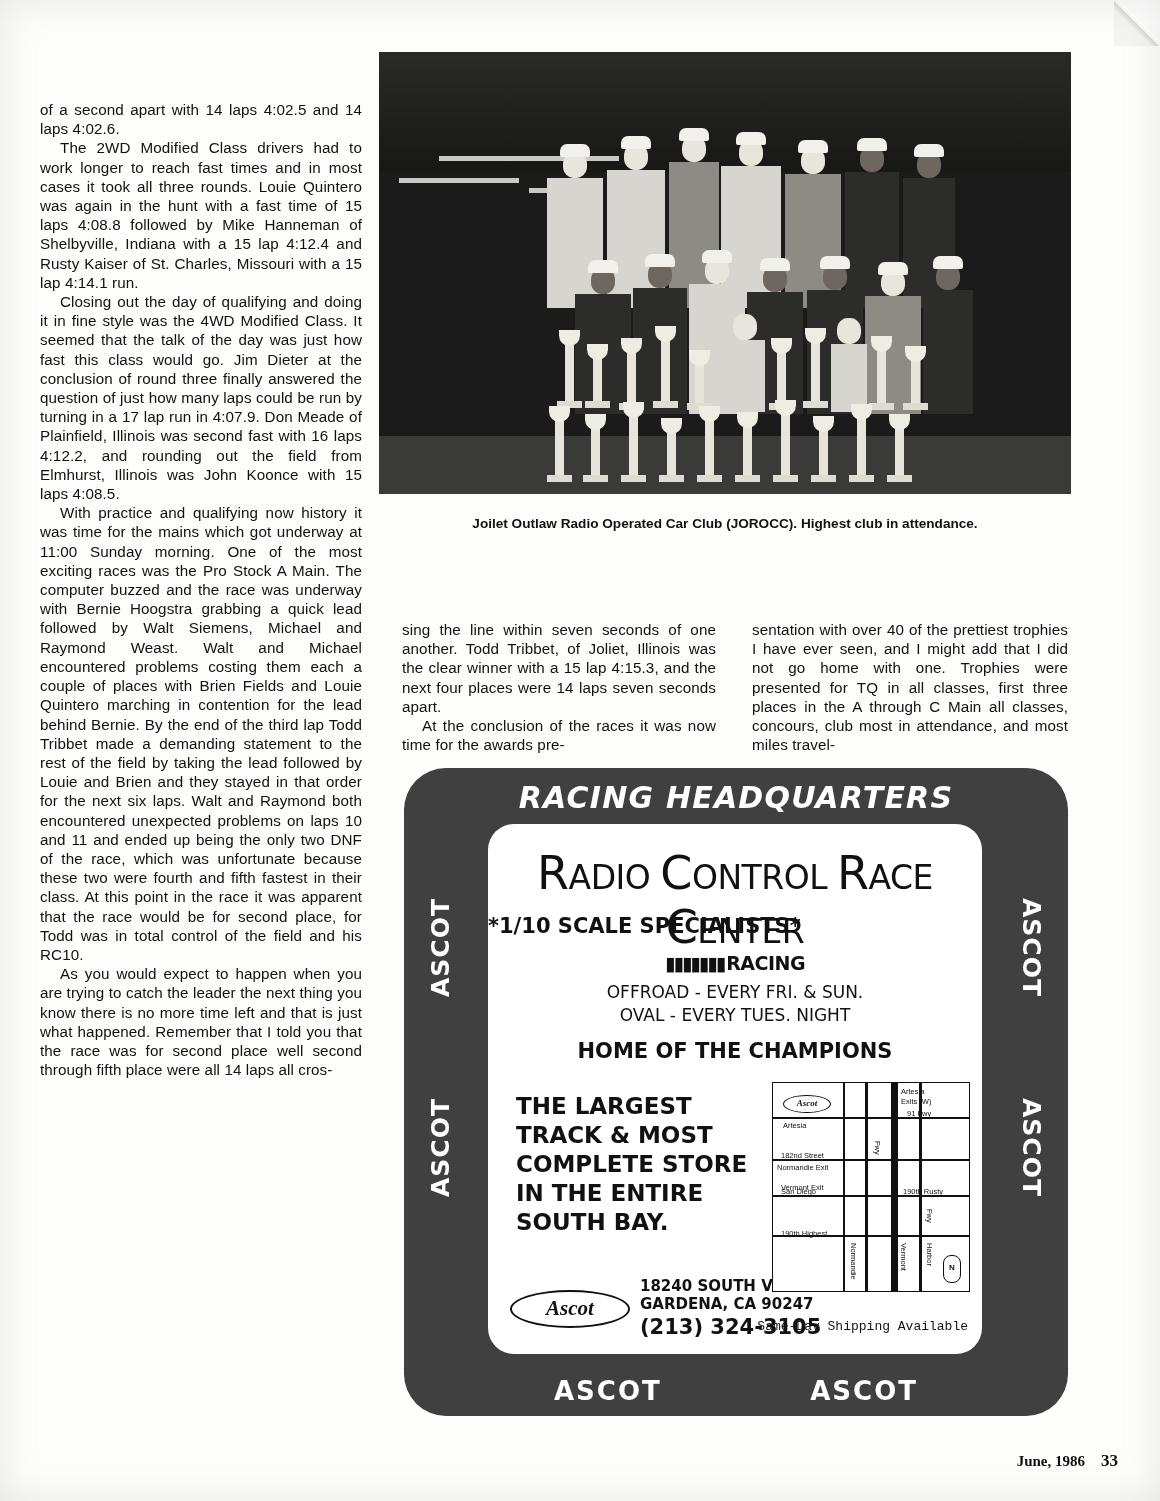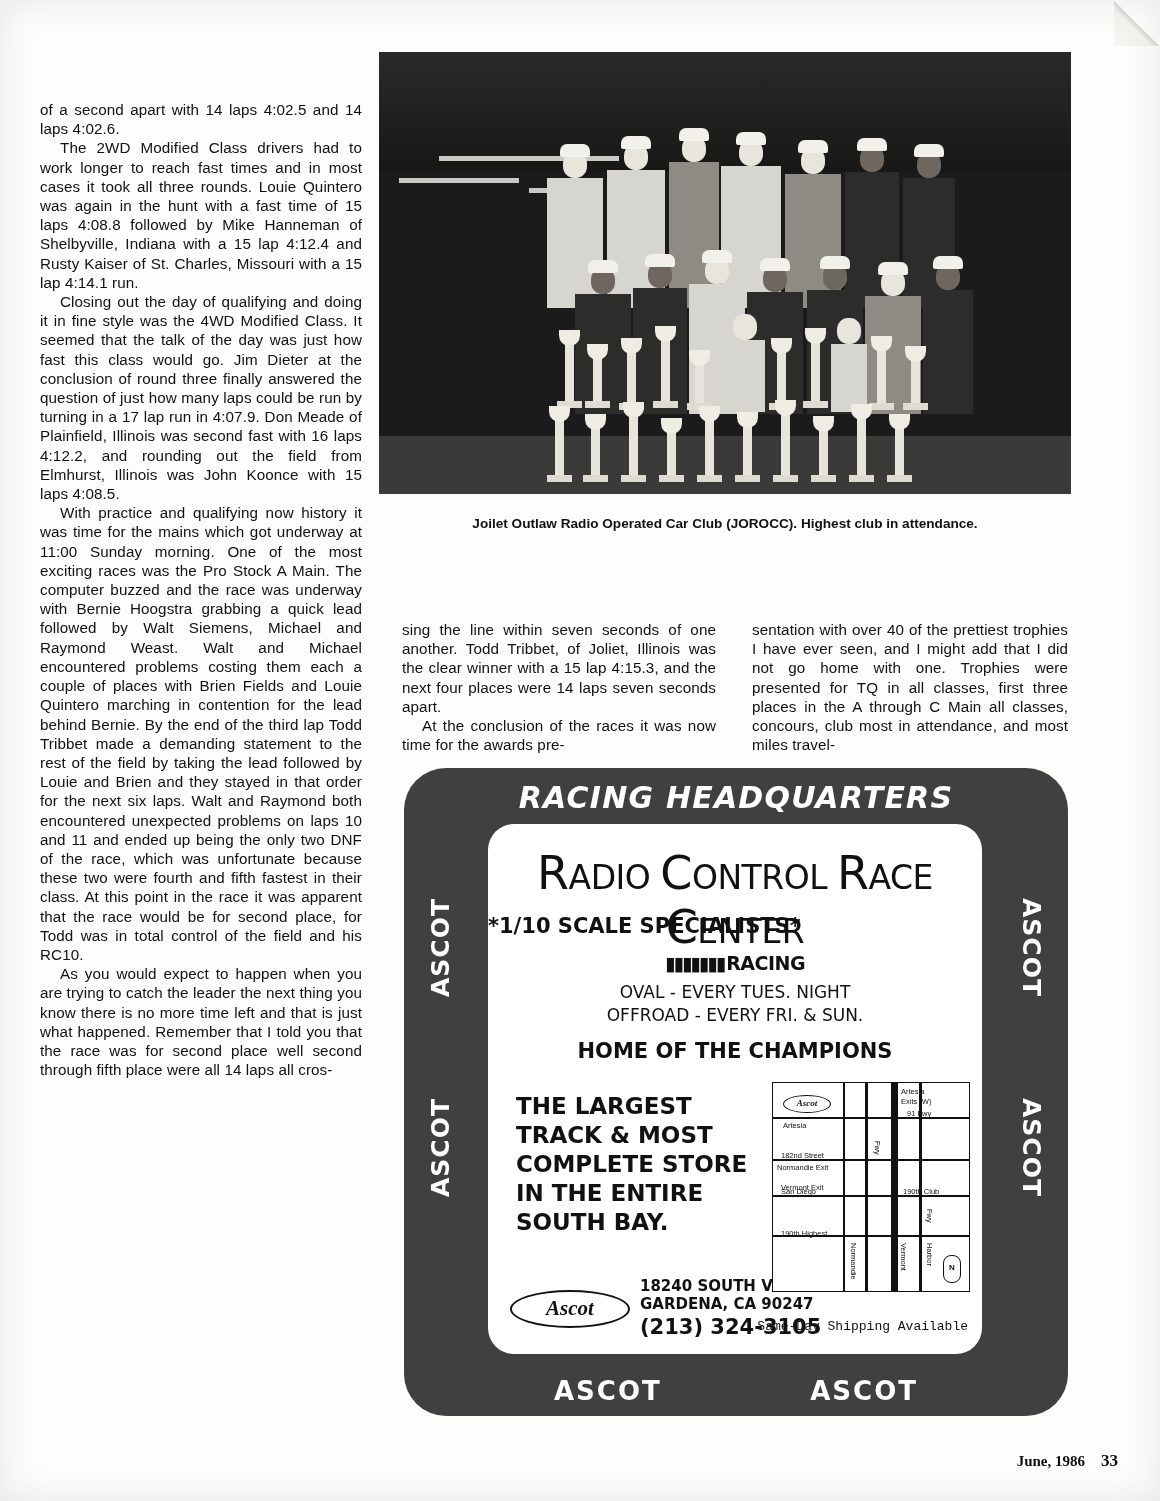--- a/index.html
+++ b/index.html
@@ -484,22 +484,22 @@
         <span class="big">C</span><span>ENTER</span>
       </div>
 
       <div class="scale-spec">*1/10 SCALE SPECIALISTS*</div>
 
       <div class="racing-line">
         <span class="bars">▮▮▮▮▮▮▮</span><span>RACING</span>
       </div>
 
       <div class="sched">
+        <div>OFFROAD - EVERY FRI. &amp; SUN.</div>
         <div>OVAL - EVERY TUES. NIGHT</div>
-        <div>OFFROAD - EVERY FRI. &amp; SUN.</div>
       </div>
 
       <div class="home-champs">HOME OF THE CHAMPIONS</div>
 
       <div class="largest">THE LARGEST TRACK &amp; MOST COMPLETE STORE IN THE ENTIRE SOUTH BAY.</div>
 
       <div class="ascot-logo">Ascot</div>
 
       <div class="addr">
         <div>18240 SOUTH VERMONT</div>
@@ -520,21 +520,21 @@
         <div class="road" style="left:70px; top:0; width:2px; height:100%;"></div>
 
         <div class="lbl" style="left:128px; top:4px;">Artesia</div>
         <div class="lbl" style="left:128px; top:14px;">Exits (W)</div>
         <div class="lbl" style="left:134px; top:26px;">91 Fwy</div>
         <div class="lbl" style="left:10px; top:38px;">Artesia</div>
         <div class="lbl" style="left:8px; top:68px;">182nd Street</div>
         <div class="lbl" style="left:4px; top:80px;">Normandie Exit</div>
         <div class="lbl" style="left:8px; top:104px;">San Diego</div>
         <div class="lbl" style="left:8px; top:100px;">Vermont Exit</div>
-        <div class="lbl" style="left:130px; top:104px;">190th Club</div>
+        <div class="lbl" style="left:130px; top:104px;">190th Rusty</div>
         <div class="lbl" style="left:8px; top:146px;">190th Highest</div>
         <div class="lbl" style="left:100px; top:58px; writing-mode:vertical-rl;">Fwy</div>
         <div class="lbl" style="left:152px; top:126px; writing-mode:vertical-rl;">Fwy</div>
         <div class="lbl" style="left:76px; top:160px; writing-mode:vertical-rl;">Normandie</div>
         <div class="lbl" style="left:126px; top:160px; writing-mode:vertical-rl;">Vermont</div>
         <div class="lbl" style="left:152px; top:160px; writing-mode:vertical-rl;">Harbor</div>
 
         <div class="compass">N</div>
       </div>
 

